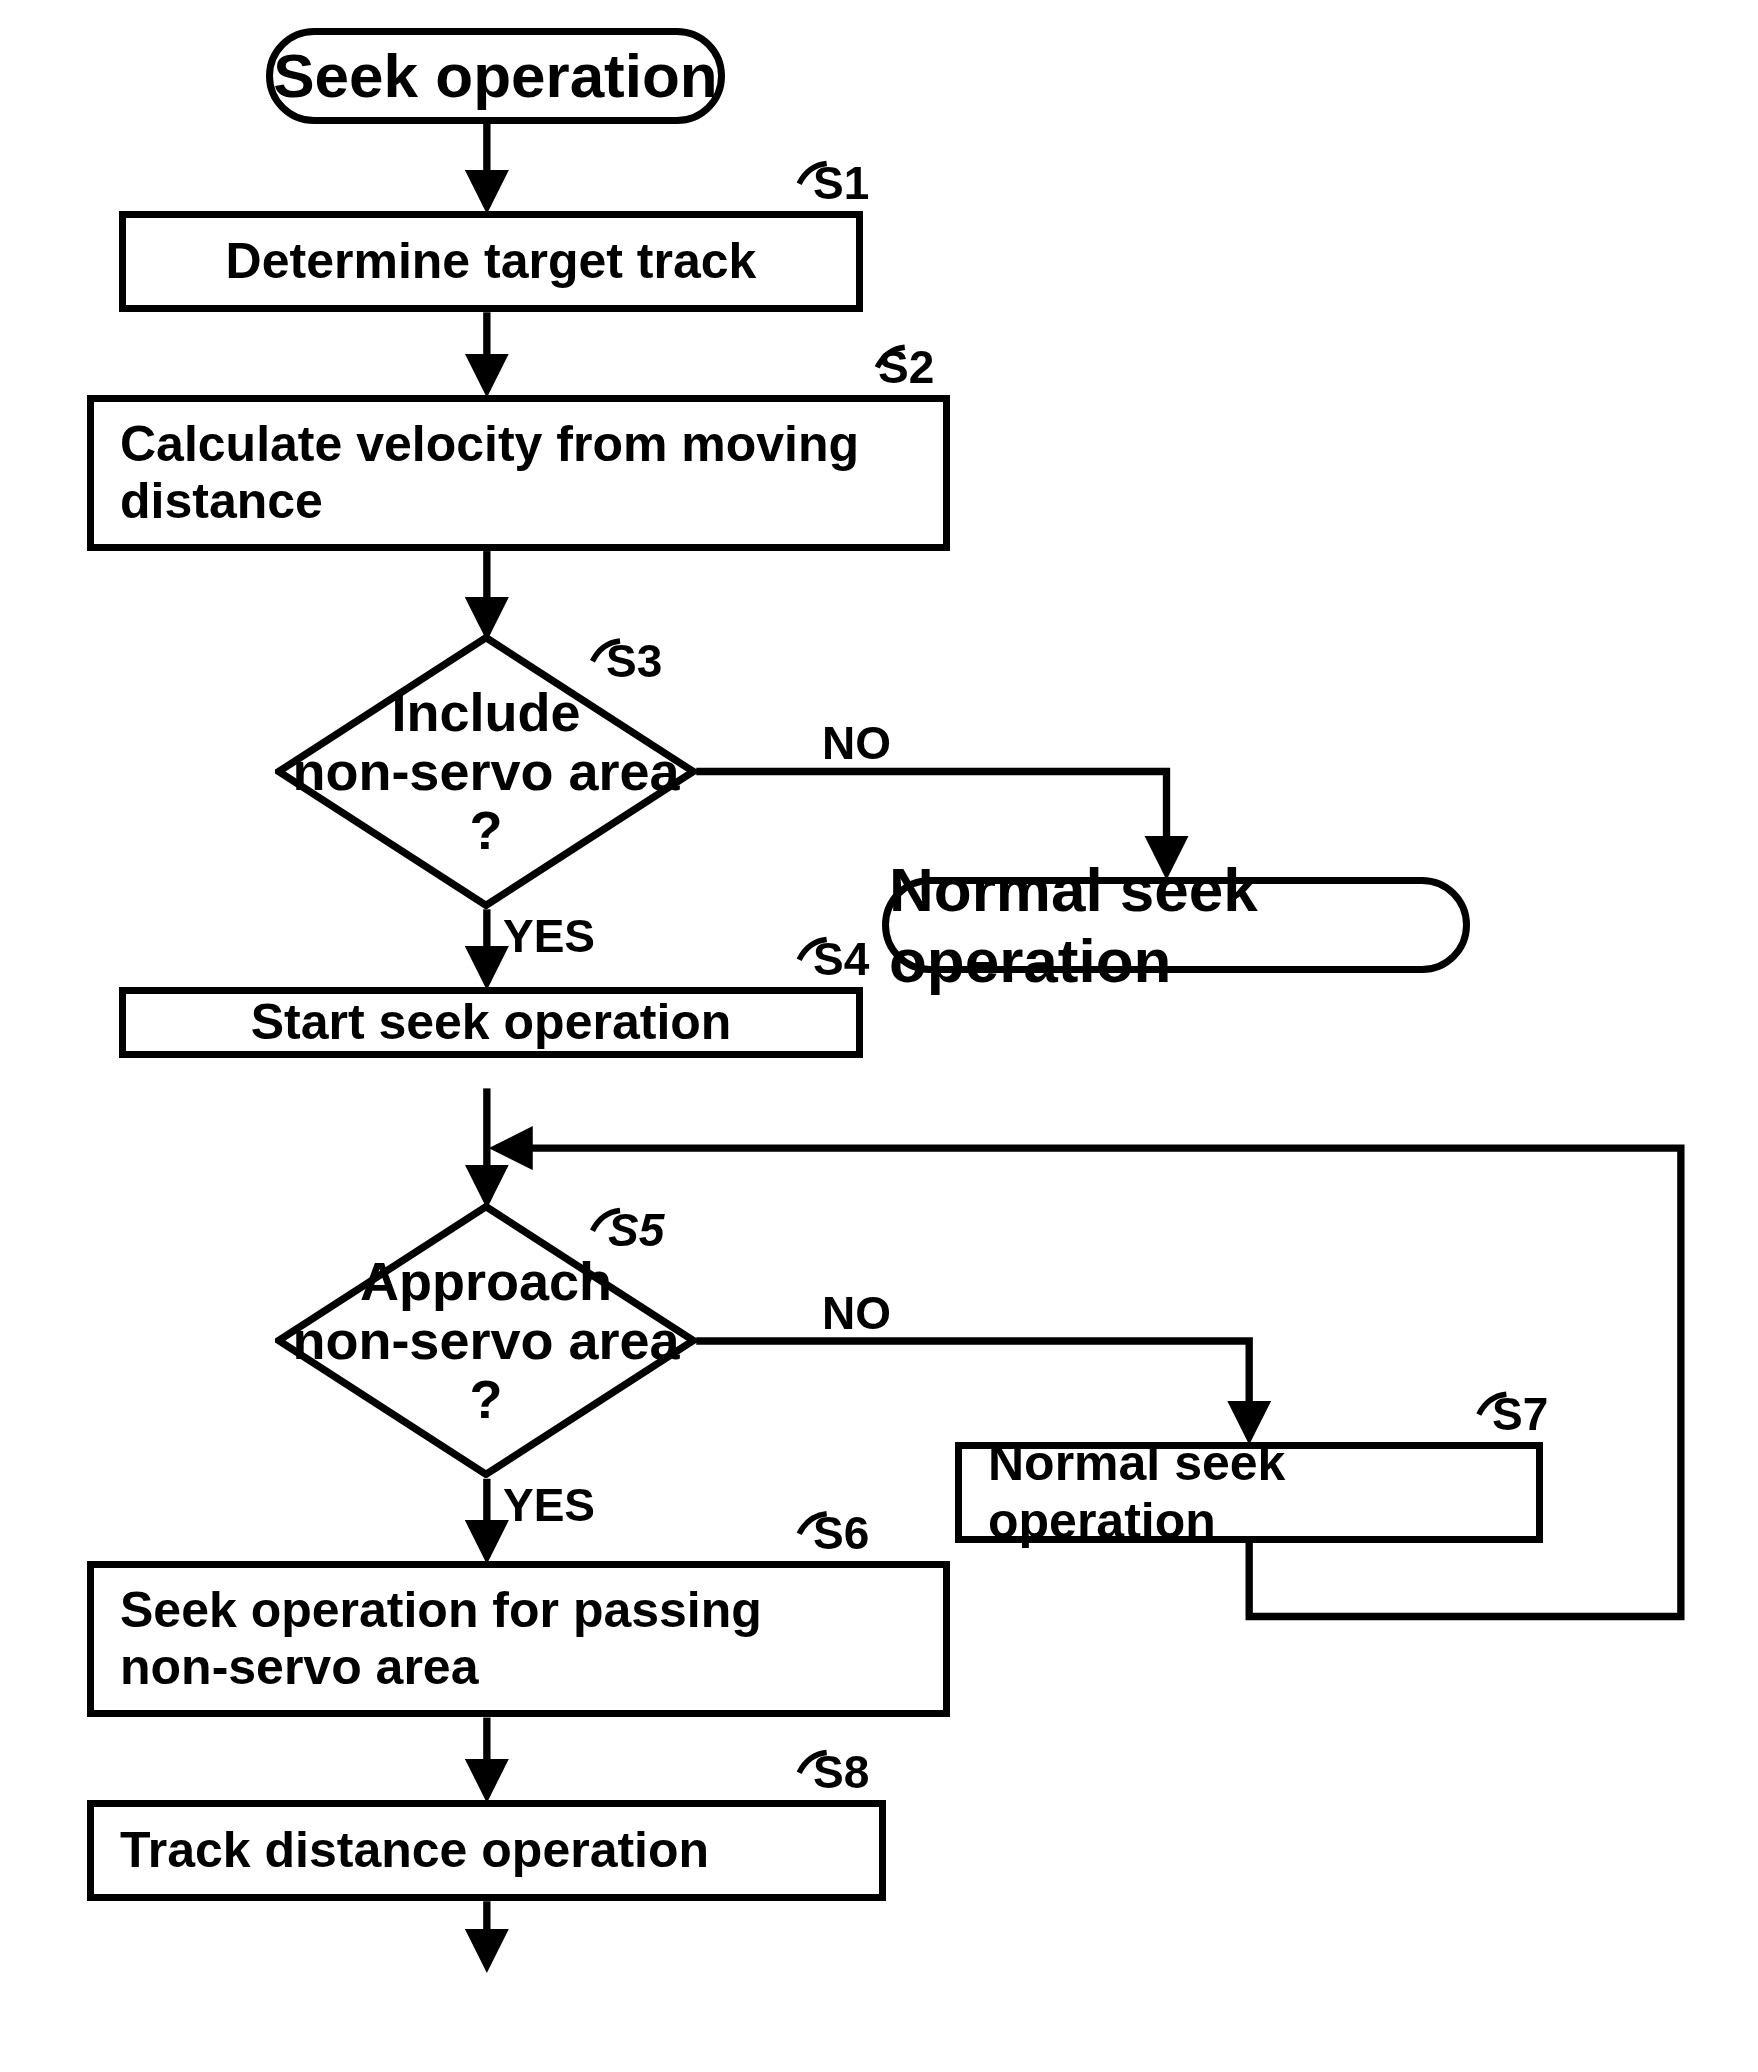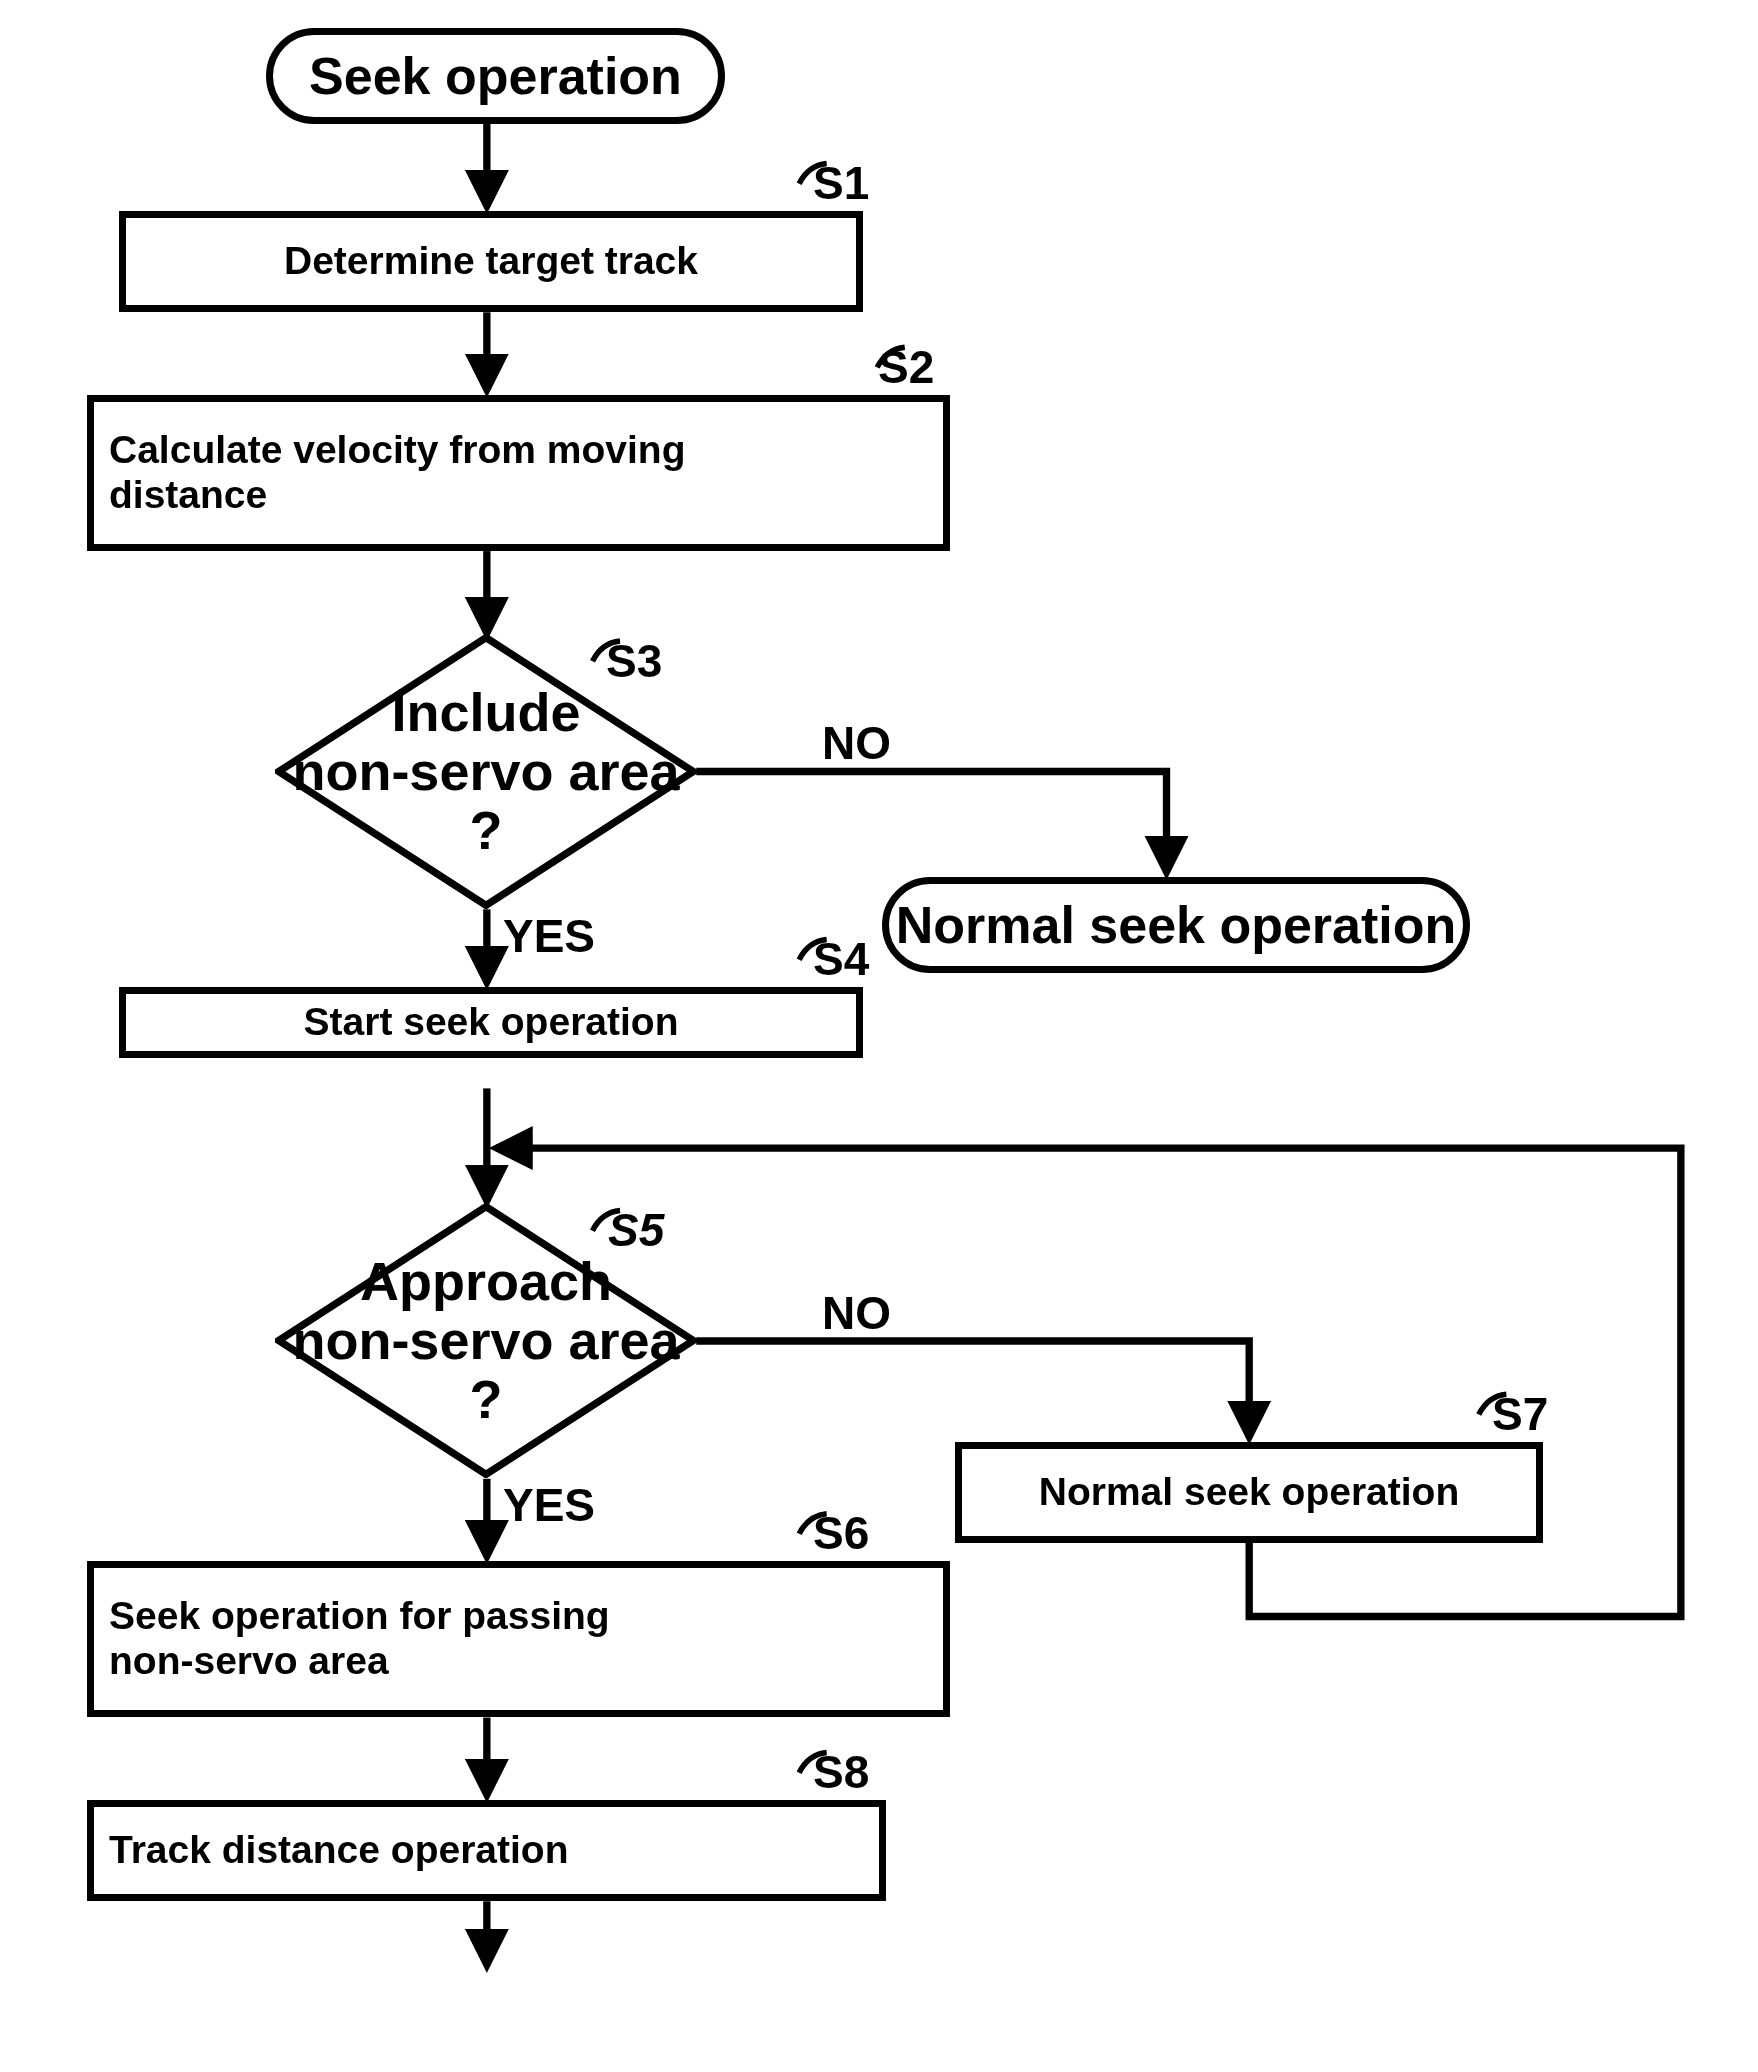--- a/index.html
+++ b/index.html
@@ -16,31 +16,31 @@
     height: 2073px;
   }
   .terminator {
     position: absolute;
     border: 7.3px solid #000;
     border-radius: 55px;
     background: #fff;
     display: flex;
     align-items: center;
     justify-content: center;
-    font-size: 52px;
+    font-size: 62px;
   }
   .process {
     position: absolute;
     border: 7.3px solid #000;
     background: #fff;
     display: flex;
     align-items: center;
     justify-content: flex-start;
-    padding: 0 15px;
-    font-size: 39px;
+    padding: 0 26px;
+    font-size: 50px;
     line-height: 1.15;
   }
   .process.center { justify-content: center; }
   .decision-wrap {
     position: absolute;
     display: flex;
     align-items: center;
     justify-content: center;
   }
   .decision-text {

